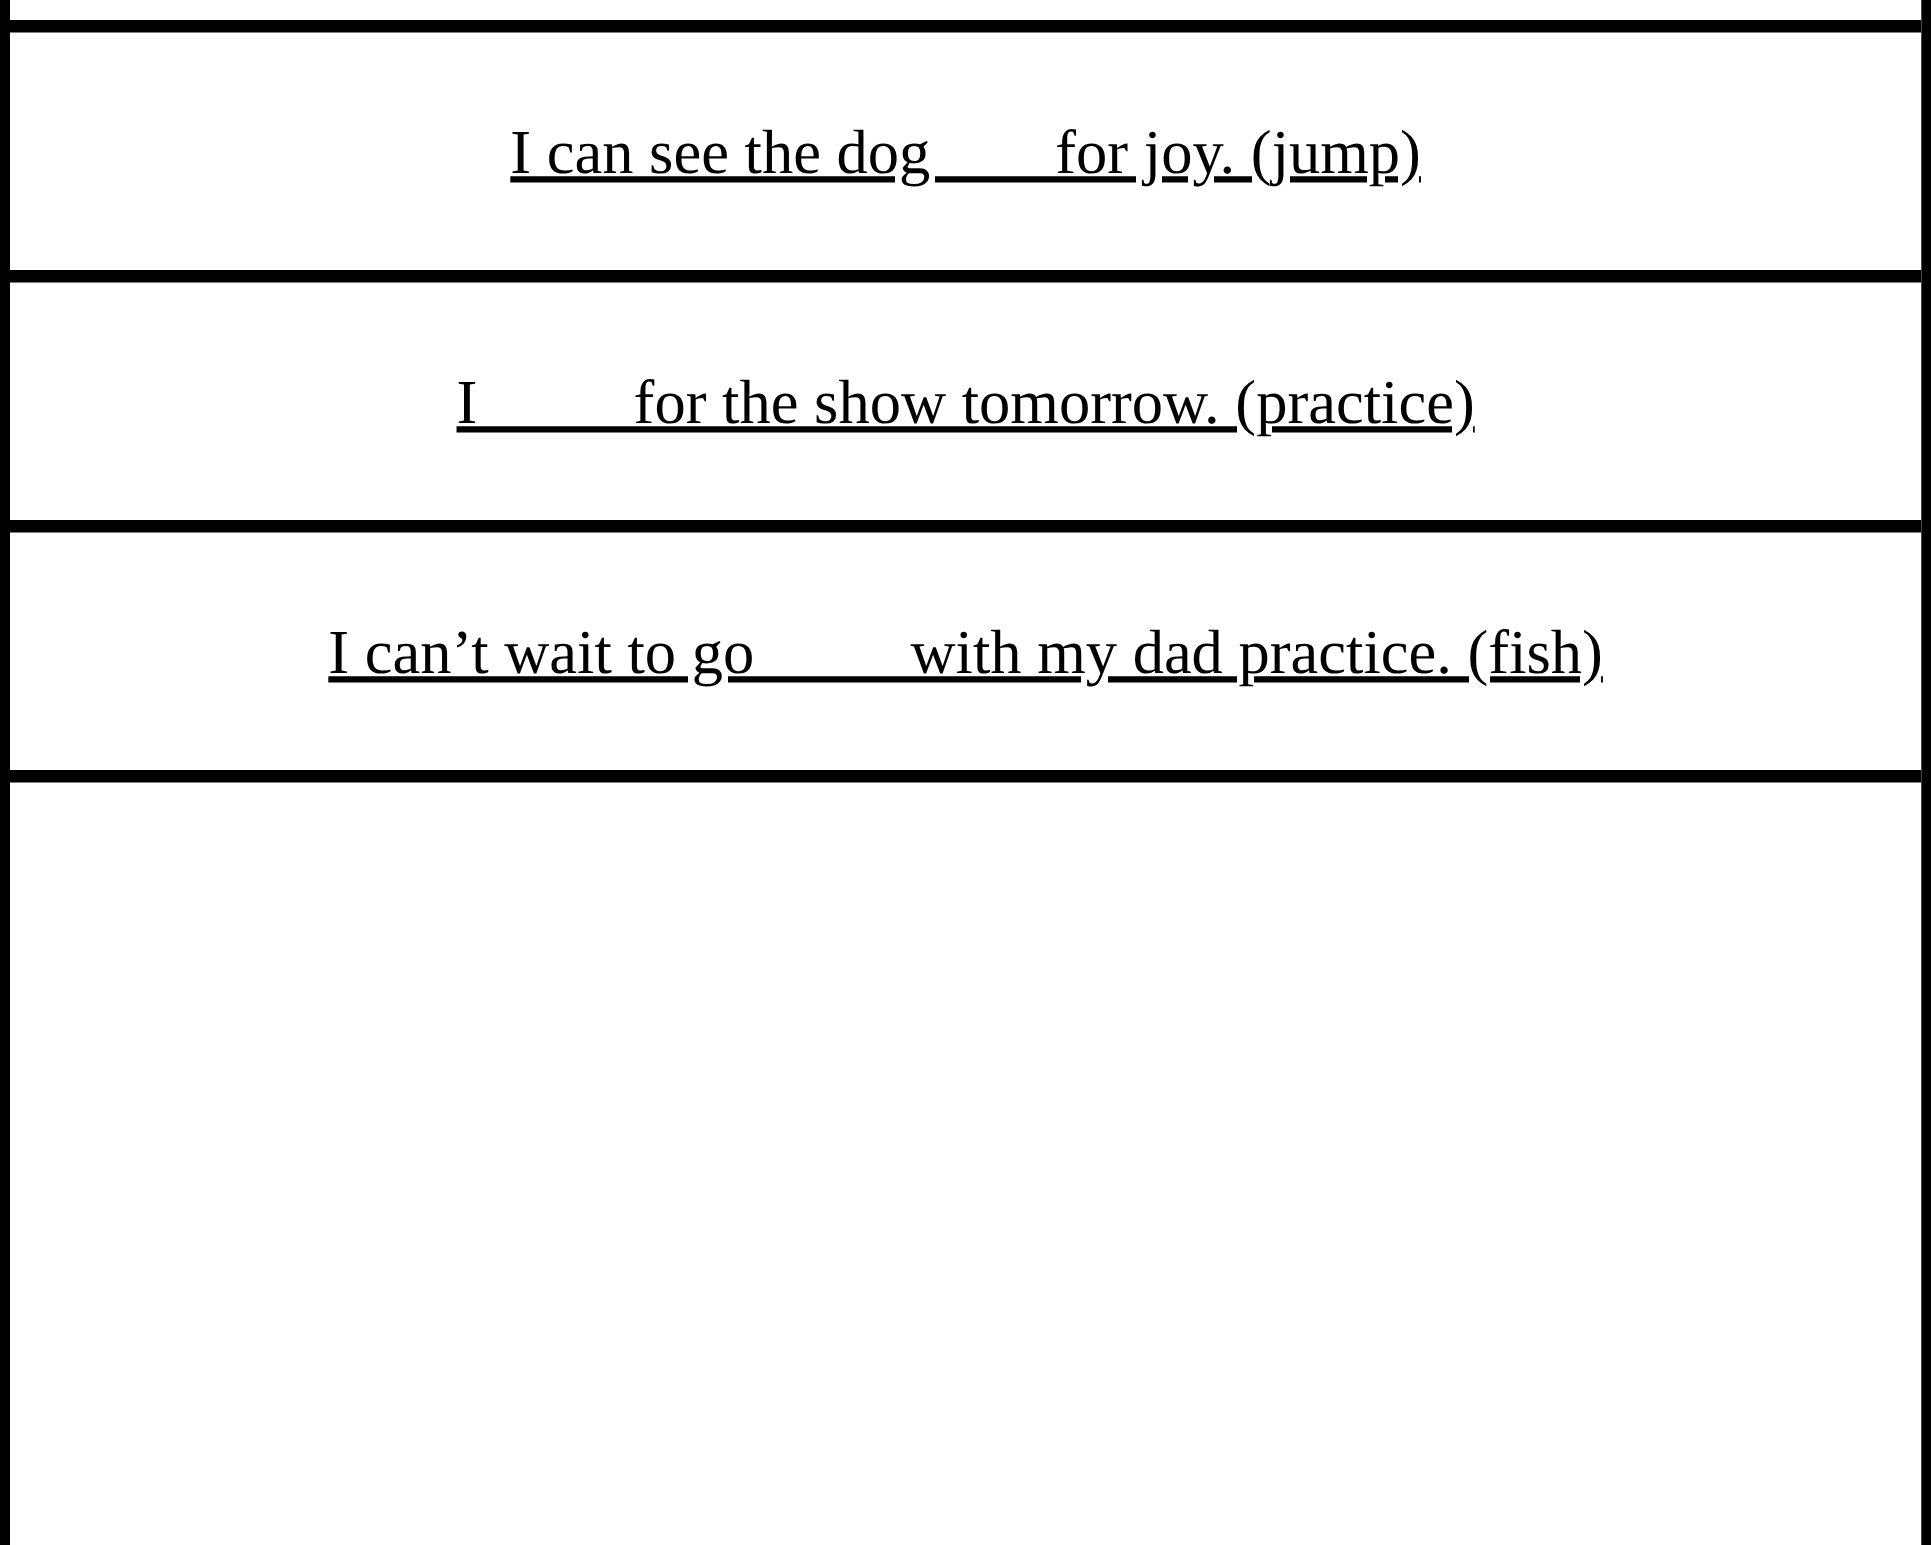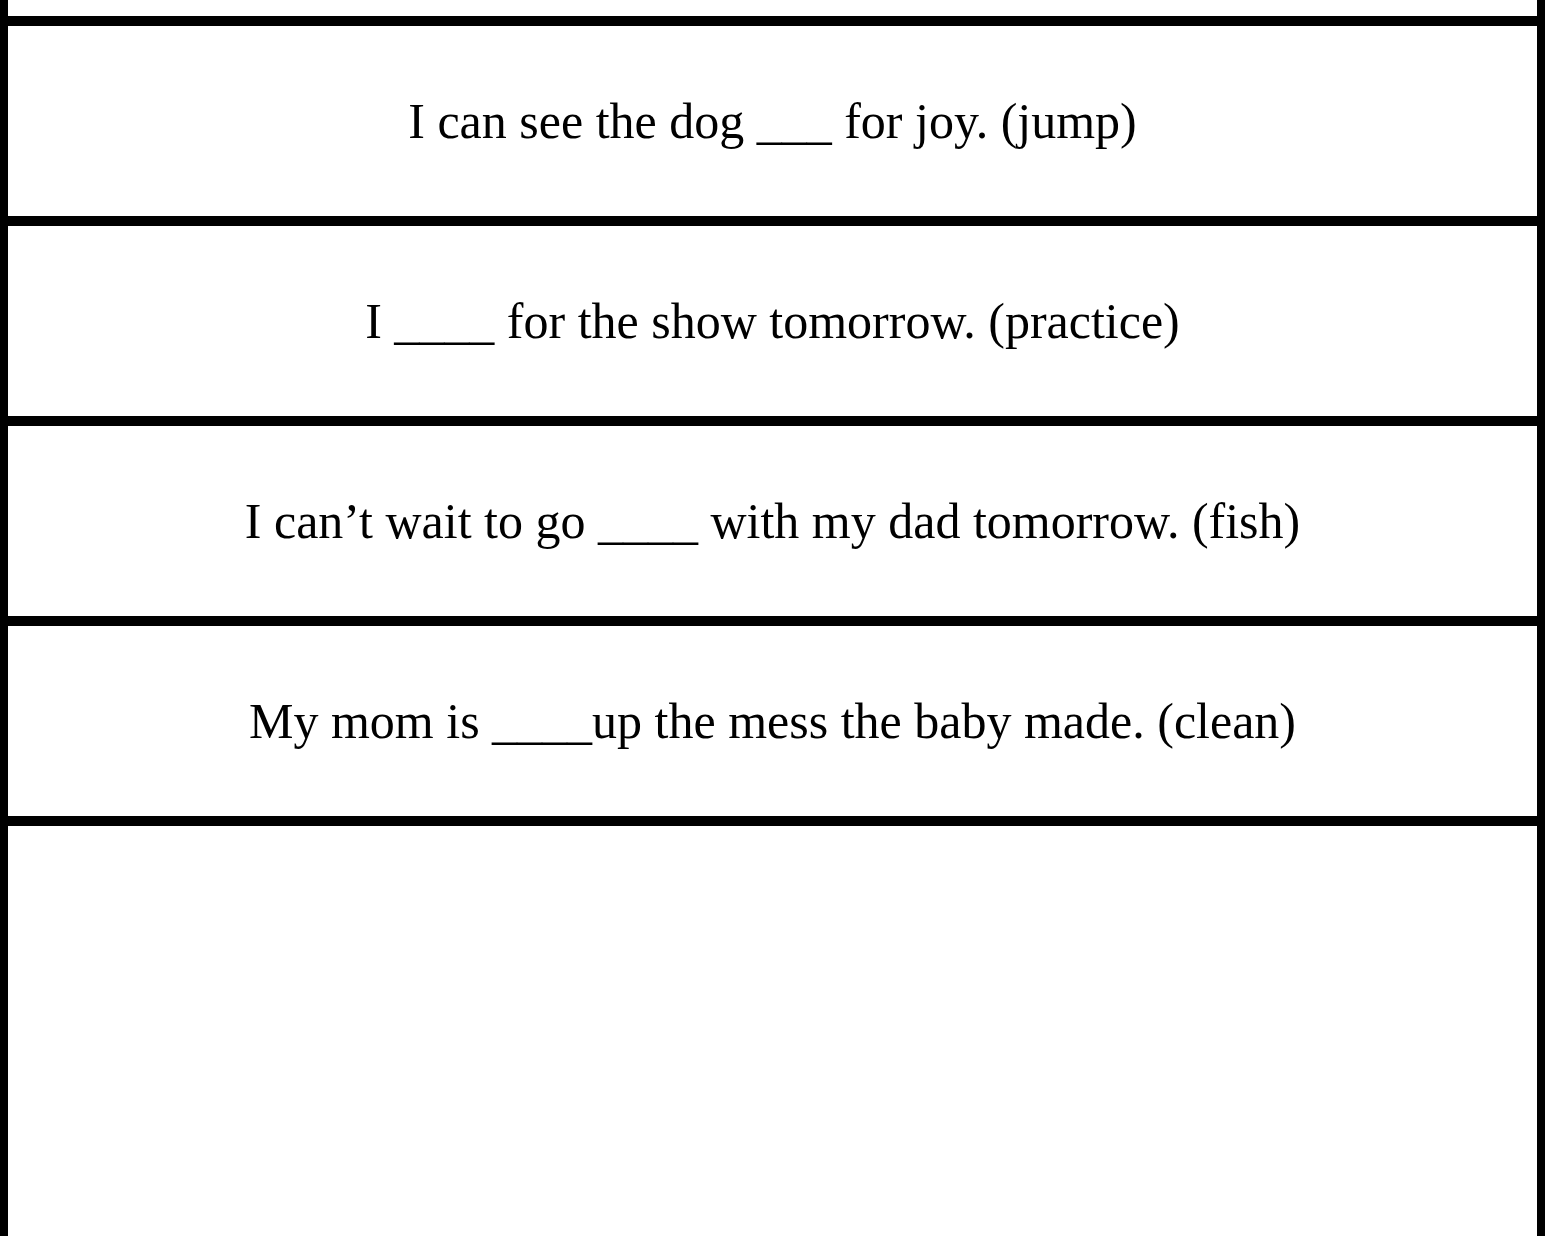--- a/index.html
+++ b/index.html
@@ -36,20 +36,21 @@
     justify-content: center;
     background: #ffffff;
   }
   .sentence {
     font-size: 50px;
     line-height: 1.2;
     letter-spacing: 0px;
     white-space: nowrap;
     color: #000000;
     text-align: center;
+    text-decoration: underline;
   }
   .partial-row-bottom {
     box-sizing: border-box;
     flex: 1 1 auto;
     border-top: 10px solid #000000;
     background: #ffffff;
   }
 </style>
 </head>
 <body>
@@ -61,23 +62,20 @@
   <div class="row">
     <span class="sentence">I can see the dog ___ for joy. (jump)</span>
   </div>
 
 
   <div class="row">
     <span class="sentence">I ____ for the show tomorrow. (practice)</span>
   </div>
 
   <div class="row">
-    <span class="sentence">I can’t wait to go ____ with my dad tomorrow. (fish)</span>
+    <span class="sentence">I can’t wait to go ____ with my dad practice. (fish)</span>
   </div>
 
 
-  <div class="row">
-    <span class="sentence">My mom is ____up the mess the baby made. (clean)</span>
-  </div>
 
   <div class="partial-row-bottom"></div>
 
 </div>
 
 </body></html>

